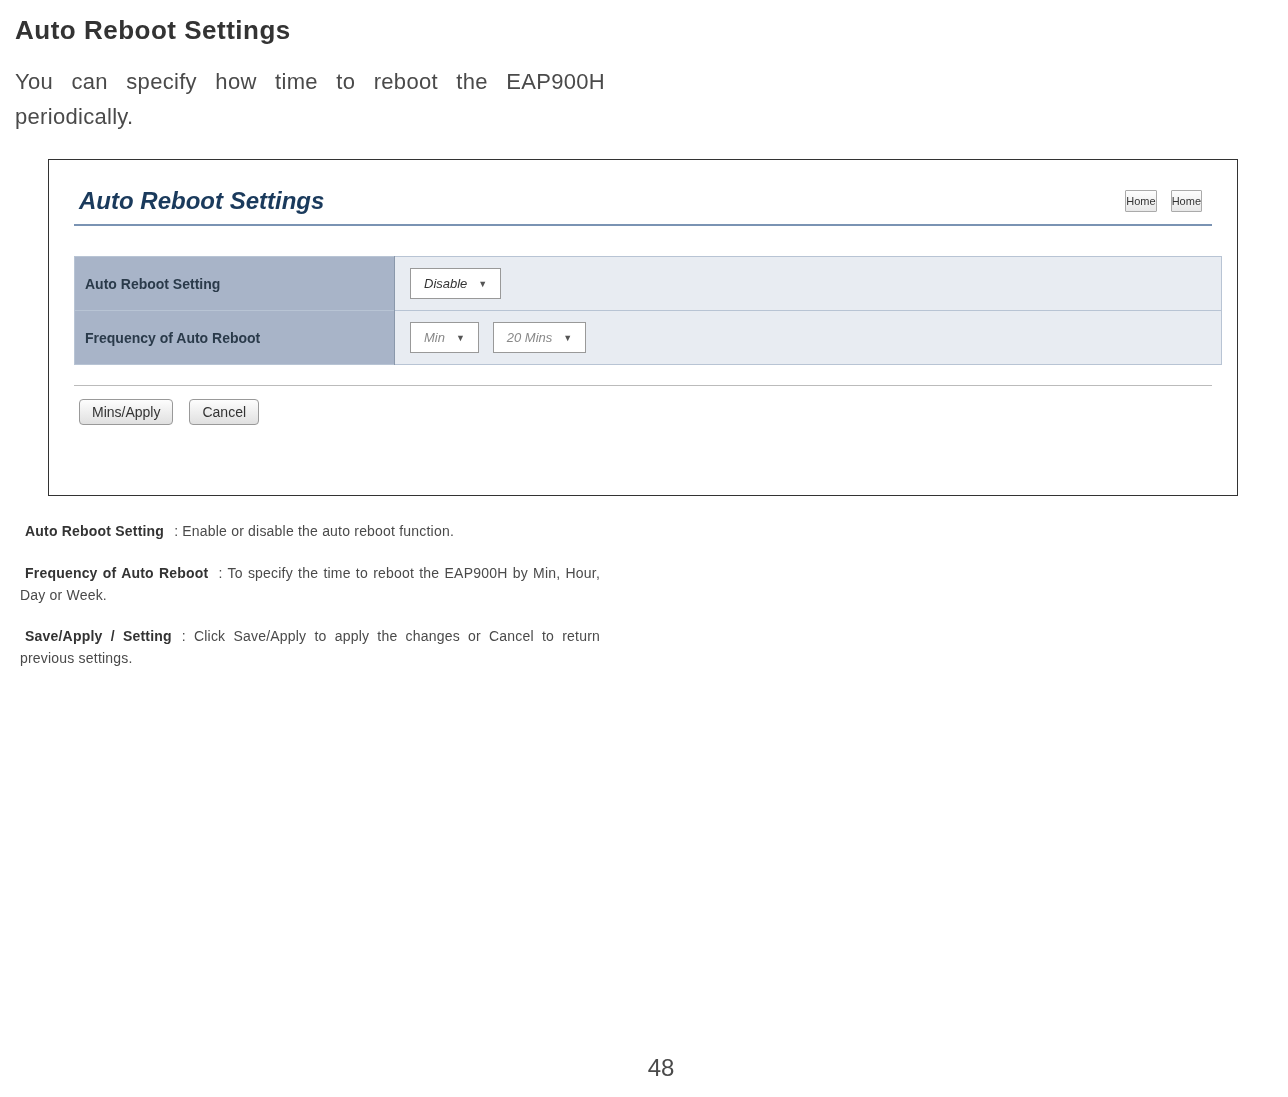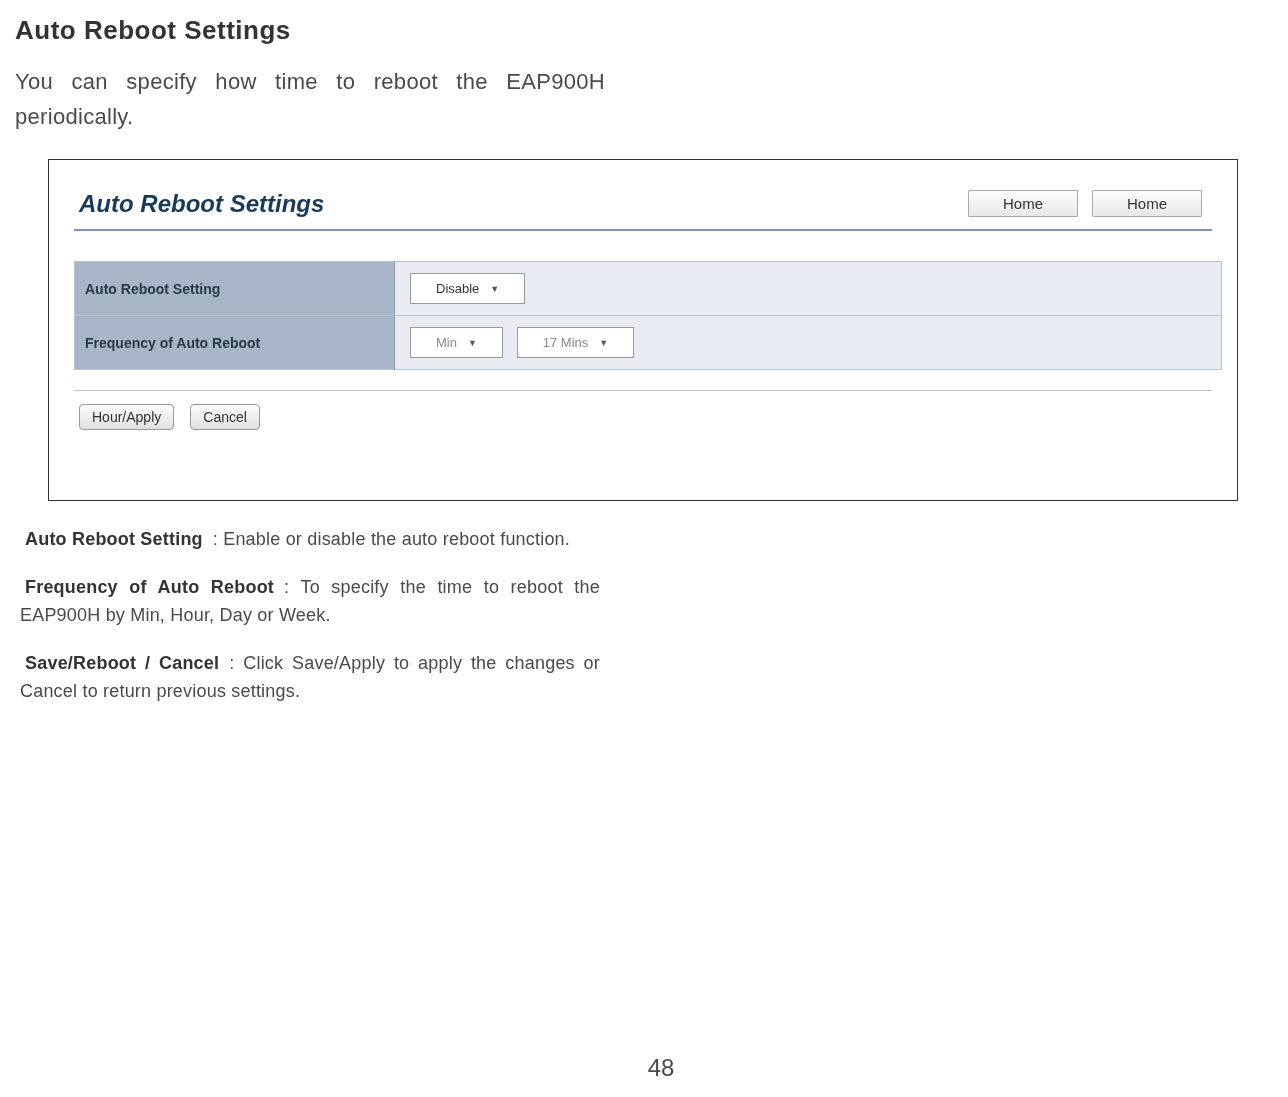--- a/index.html
+++ b/index.html
@@ -56,22 +56,22 @@
       font-style: italic;
       font-family: Arial, sans-serif;
     }
     .panel-buttons {
       display: flex;
       gap: 4px;
     }
     .panel-btn {
       background: linear-gradient(to bottom, #fdfdfd, #e8e8e8);
       border: 1px solid #aaa;
-      padding: 4px 34px;
-      font-size: 15px;
+      padding: 4px 0;
+      font-size: 11px;
       color: #333;
       cursor: pointer;
       border-radius: 1px;
     }
     .settings-table {
       width: 100%;
       border-collapse: collapse;
       margin-bottom: 20px;
     }
     .settings-table tr {
@@ -87,26 +87,27 @@
       font-weight: bold;
       color: #2a3a4a;
       border-right: 1px solid #8a98ab;
     }
     .settings-table td.value-cell {
       background: #e8ecf2;
     }
     .dropdown {
       background: #fff;
       border: 1px solid #999;
-      padding: 2px 20px;
+      padding: 2px 8px;
       font-size: 13px;
       color: #333;
       display: inline-flex;
       align-items: center;
       gap: 2px;
+      font-style: italic;
     }
     .dropdown.disabled {
       background: #ffffff;
       color: #888;
     }
     .dropdown-arrow {
       font-size: 9px;
       color: #555;
       margin-left: 4px;
     }
@@ -126,21 +127,21 @@
       padding: 4px 12px;
       font-size: 14px;
       color: #333;
       cursor: pointer;
     }
     .desc-block {
       width: 590px;
       margin-bottom: 20px;
     }
     .desc-block p {
-      font-size: 18px;
+      font-size: 14px;
       color: #4a4a4a;
       text-align: justify;
       line-height: 1.55;
       letter-spacing: 0.2px;
     }
     .desc-block .bold {
       font-weight: bold;
       color: #333;
     }
     .page-number {
@@ -181,47 +182,47 @@
       </td>
     </tr>
     <tr>
       <td class="label-cell">Frequency of Auto Reboot</td>
       <td class="value-cell">
         <span class="dropdown disabled">
           <span>Min</span>
           <span class="dropdown-arrow">▼</span>
         </span>
         <span class="dropdown disabled">
-          <span>17 Mins</span>
+          <span>20 Mins</span>
           <span class="dropdown-arrow">▼</span>
         </span>
       </td>
     </tr>
   </tbody>
     </table>
 
   <hr class="hr-line">
 
   <div class="action-buttons">
-    <button class="action-btn">Hour/Apply</button>
+    <button class="action-btn">Mins/Apply</button>
     <button class="action-btn">Cancel</button>
   </div>
 </div>
 
 <div class="desc-block">
   <p>
     <span class="bold">Auto Reboot Setting</span><span>: Enable or disable the auto reboot function.</span>
   </p>
 </div>
 
 <div class="desc-block">
   <p>
     <span class="bold">Frequency of Auto Reboot</span><span>: To specify the time to reboot the EAP900H by Min, Hour, Day or Week.</span>
   </p>
 </div>
 
 <div class="desc-block">
   <p>
-    <span class="bold">Save/Reboot / Cancel</span><span>: Click Save/Apply to apply the changes or Cancel to return previous settings.</span>
+    <span class="bold">Save/Apply / Setting</span><span>: Click Save/Apply to apply the changes or Cancel to return previous settings.</span>
   </p>
 </div>
 
 <div class="page-number">48</div>
 
 </body></html>

